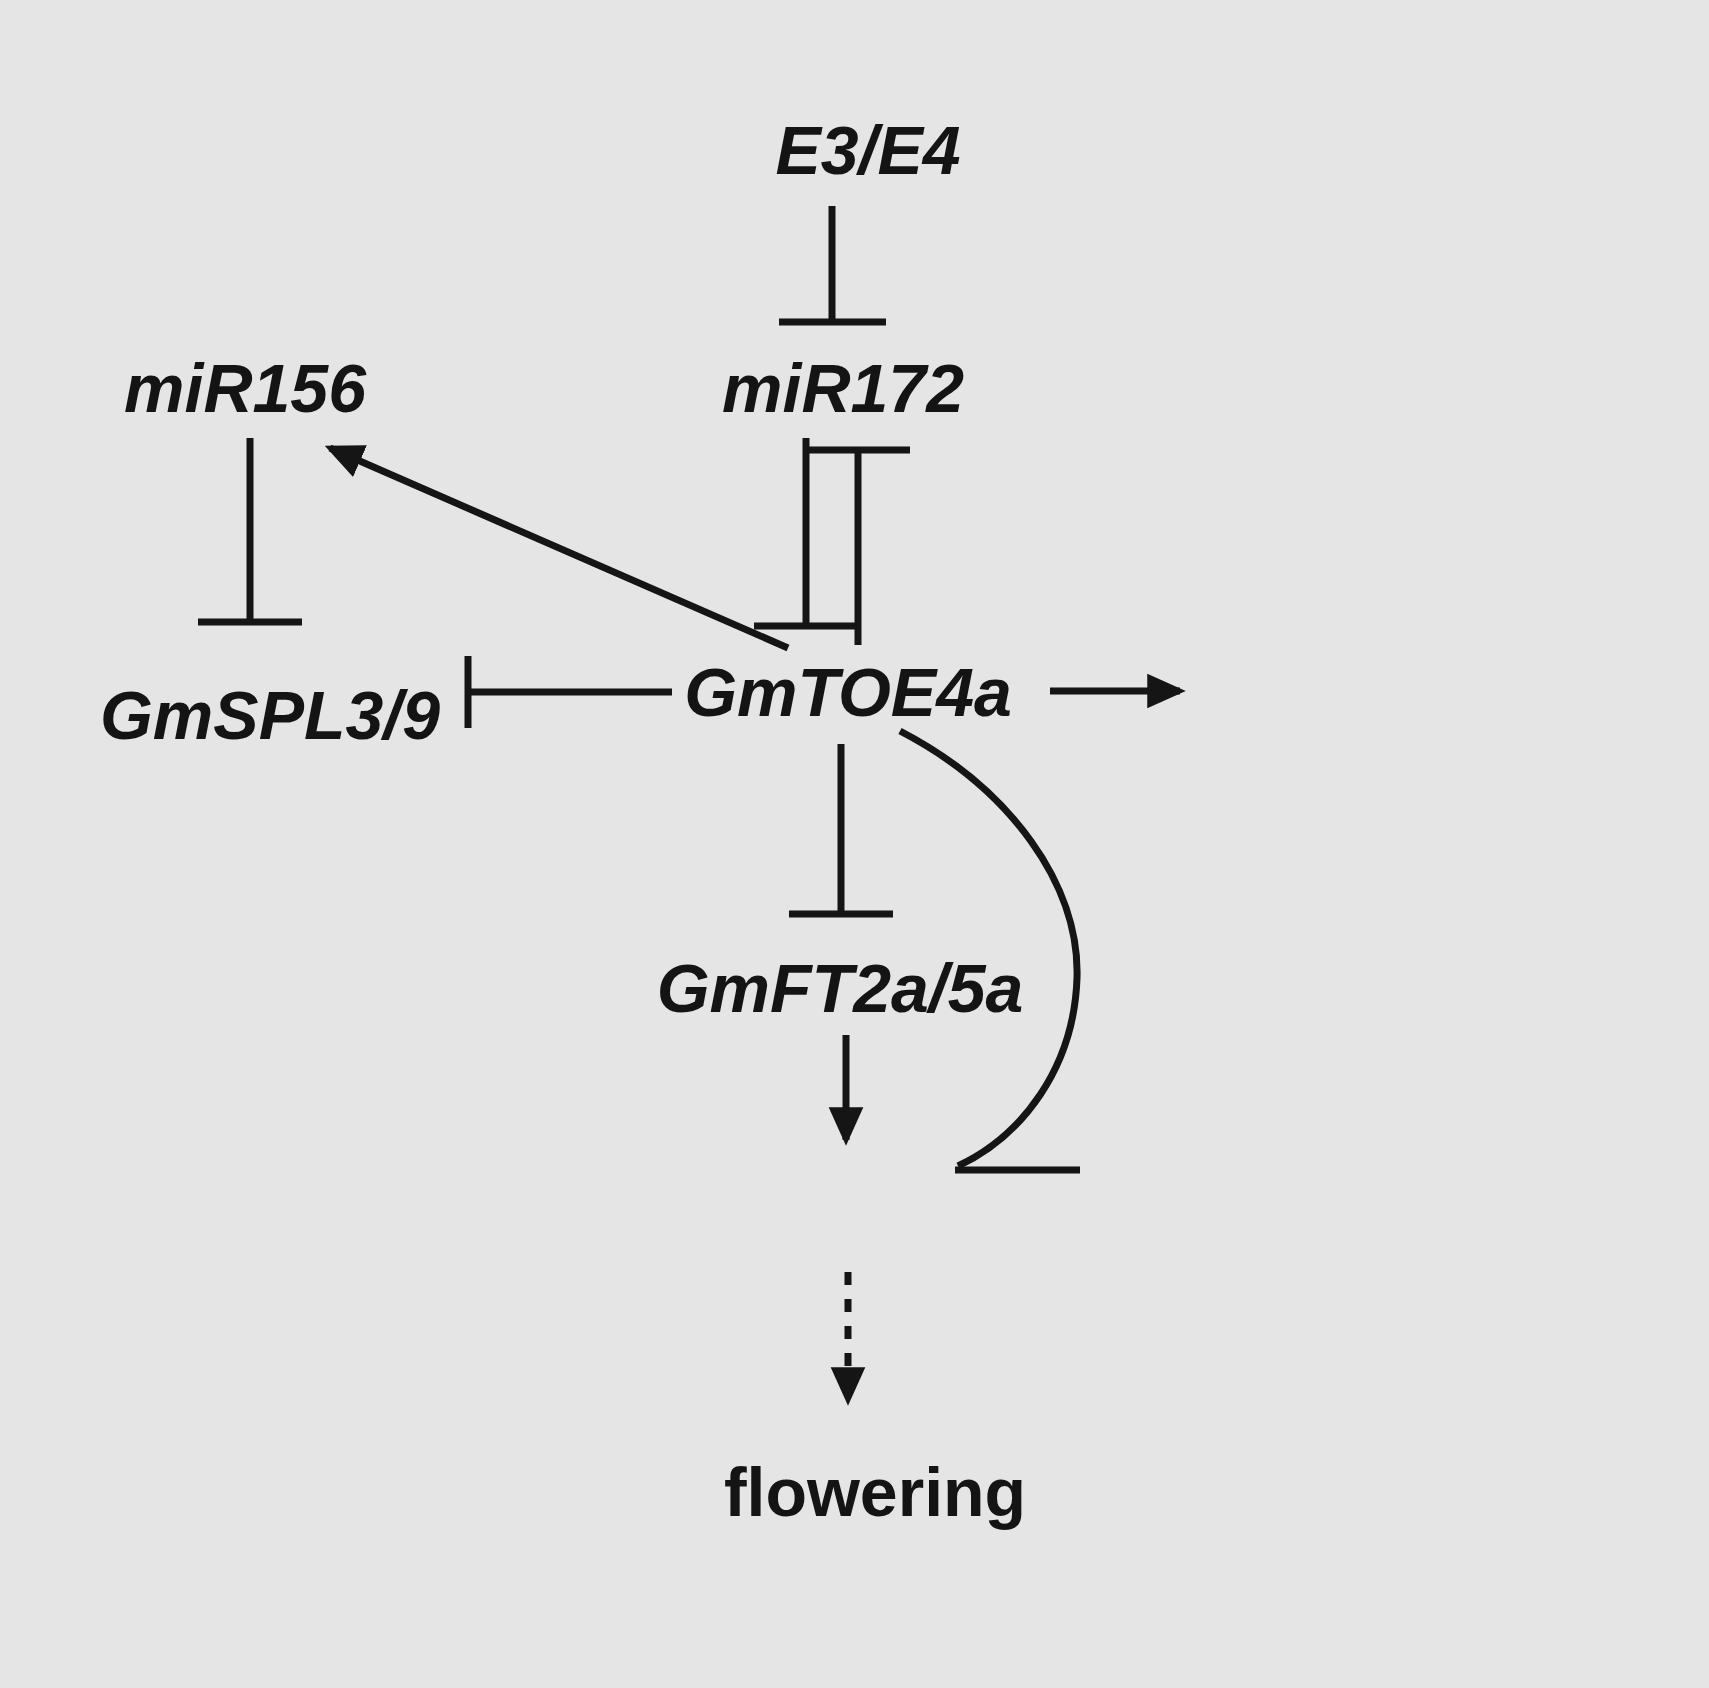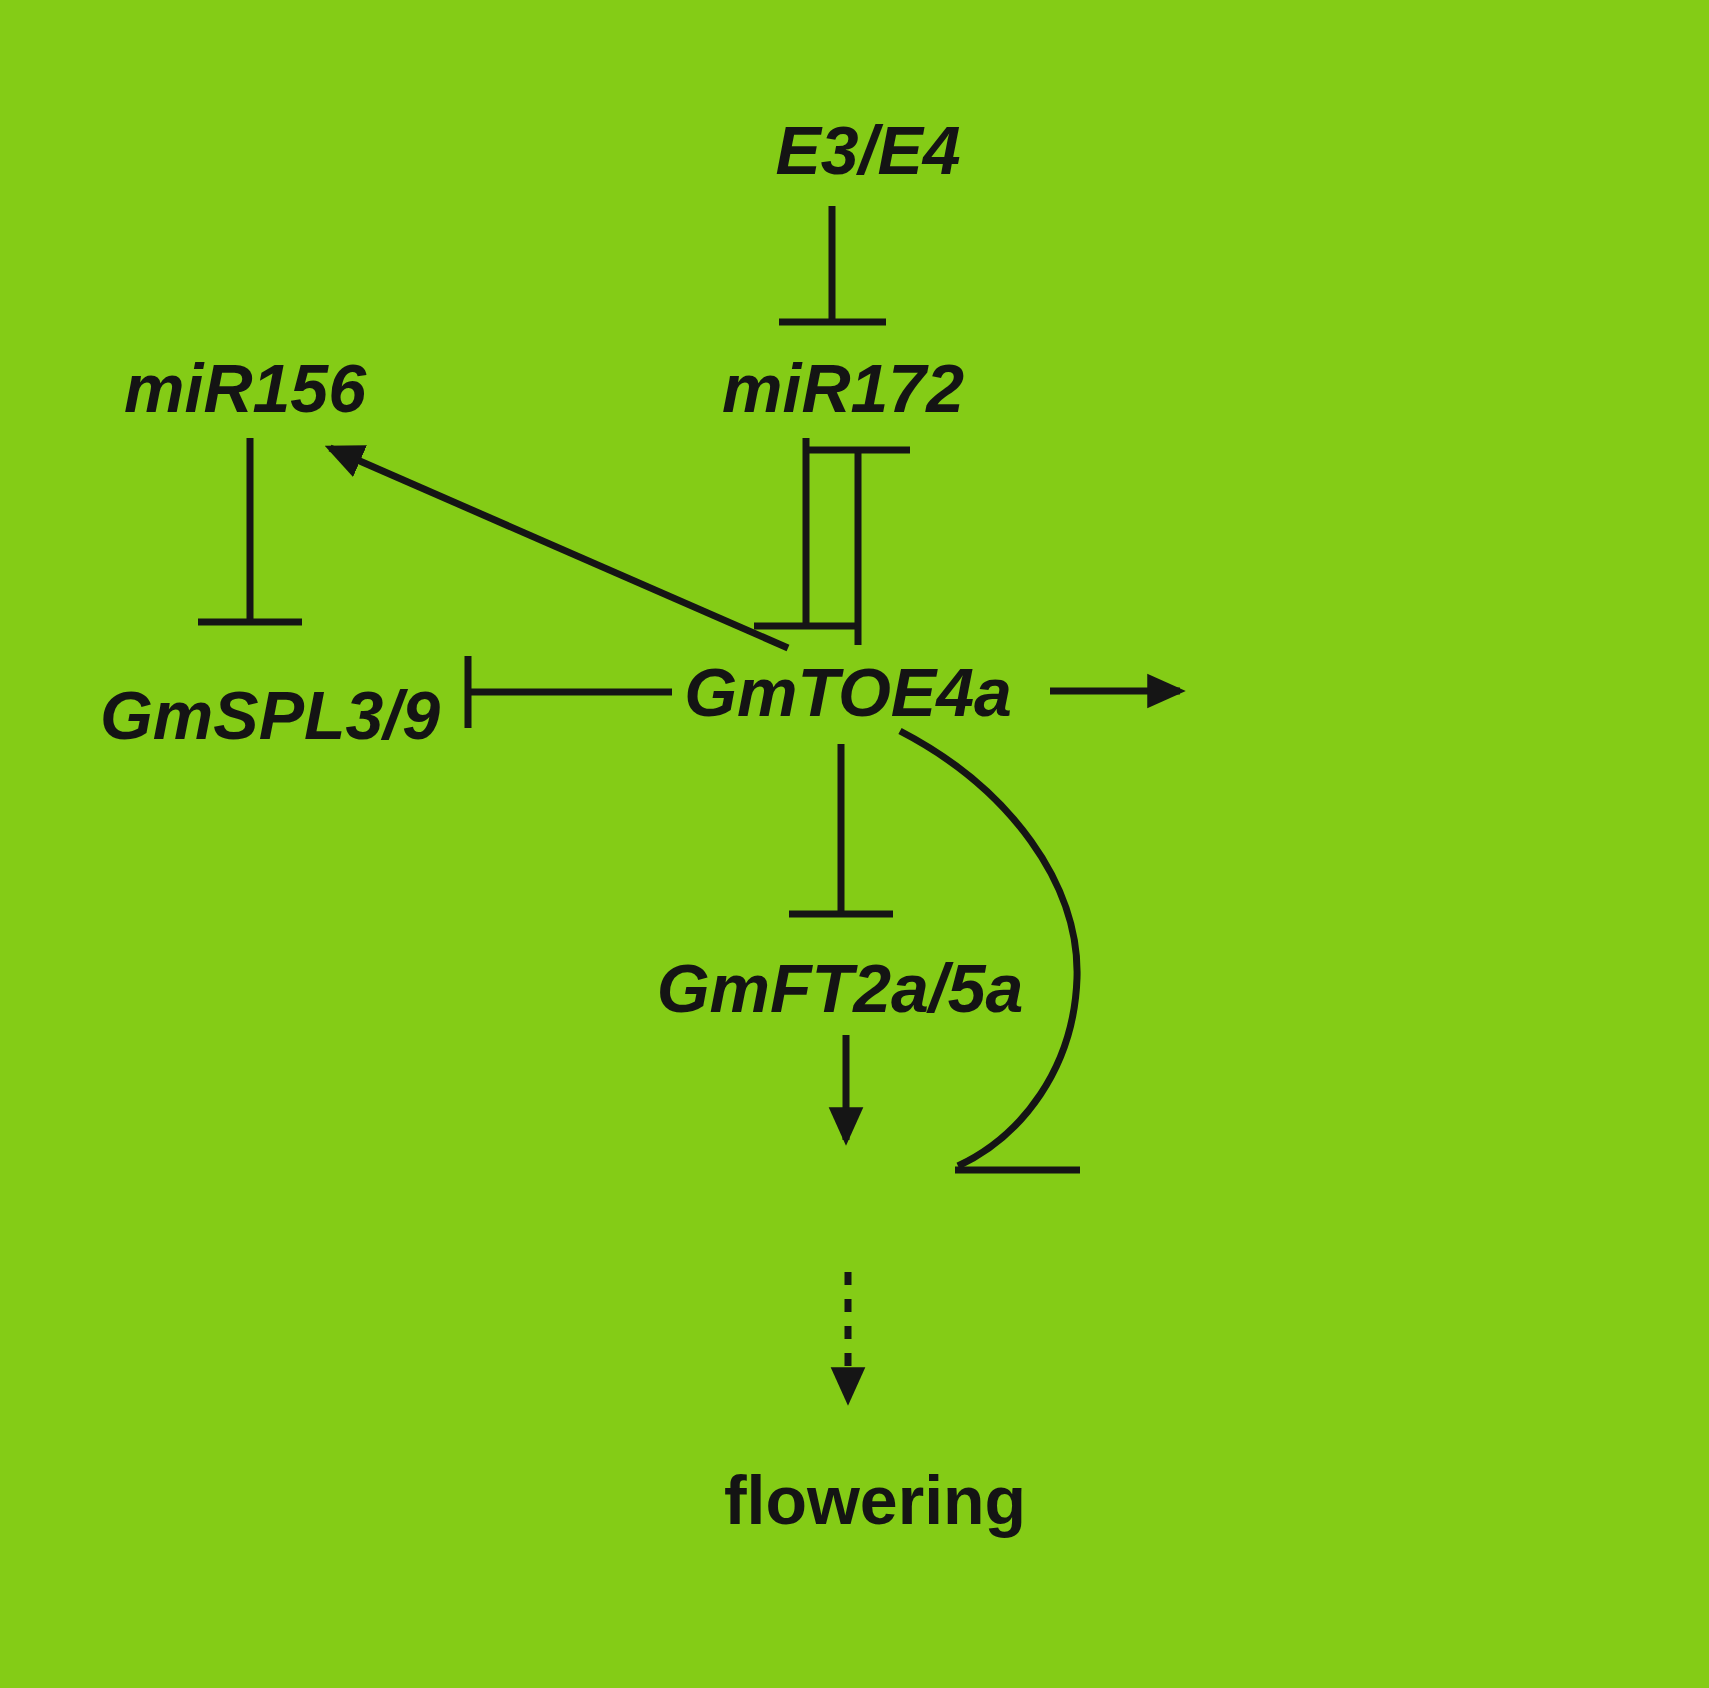--- a/index.html
+++ b/index.html
@@ -2,21 +2,21 @@
 <html><head>
 <meta charset="utf-8">
 <style>
   * { margin: 0; padding: 0; box-sizing: border-box; }
   html, body { background: #ffffff; }
   body { font-family: "Liberation Sans", sans-serif; }
   .canvas {
     position: relative;
     width: 1709px;
     height: 1688px;
-    background: #84cc16;
+    background: #e5e5e5;
     overflow: hidden;
   }
   .edges {
     position: absolute;
     left: 0; top: 0;
     width: 1709px;
     height: 1688px;
   }
   .node {
     position: absolute;
@@ -105,15 +105,15 @@
   <div class="node" style="left:843px; top:388px;">miR172</div>
 
   <div class="node" style="left:270px; top:692px;margin-top:23px;">GmSPL3/9</div>
 
   <div class="node" style="left:848px; top:692px;">GmTOE4a</div>
 
 
   <div class="node" style="left:840px; top:988px;">GmFT2a/5a</div>
 
 
-  <div class="node plain" style="left:875px; top:1492px;margin-top:8px;">flowering</div>
+  <div class="node plain" style="left:875px; top:1492px;">flowering</div>
 
 </div>
 
 </body></html>

